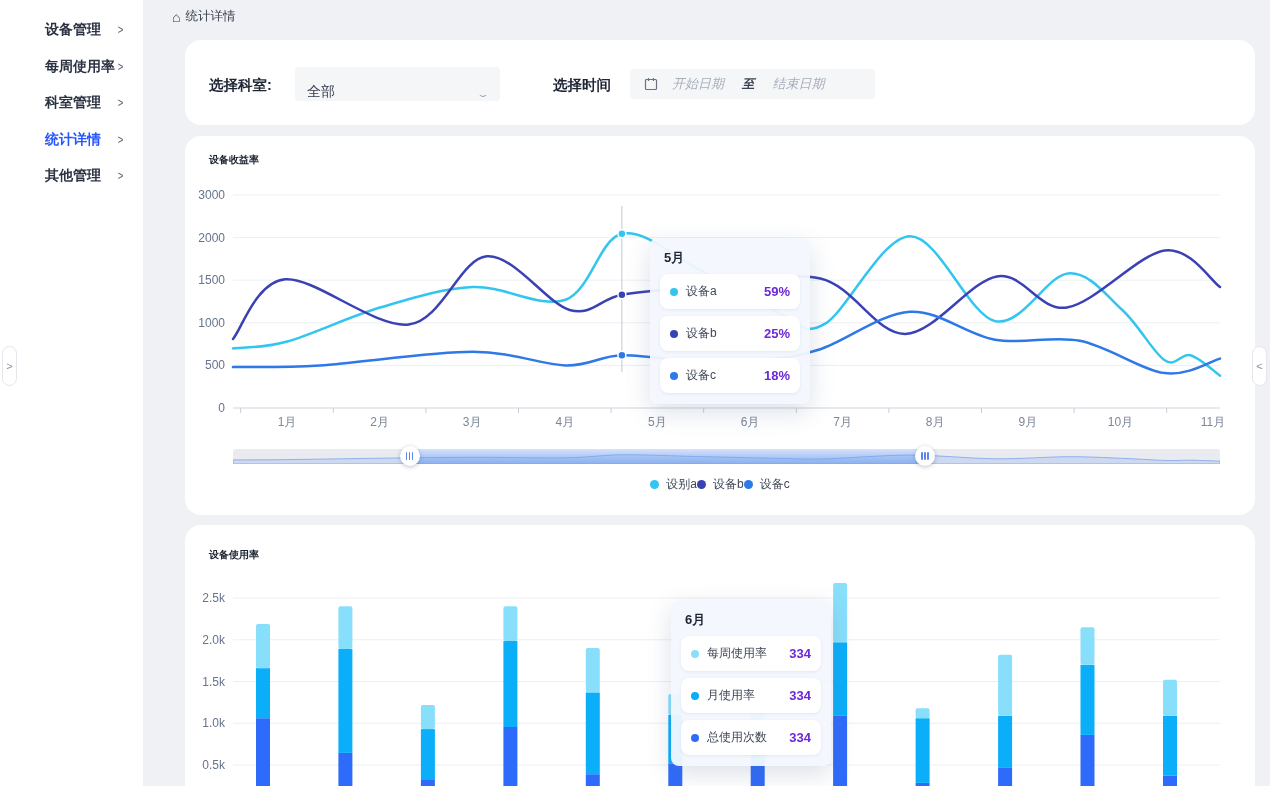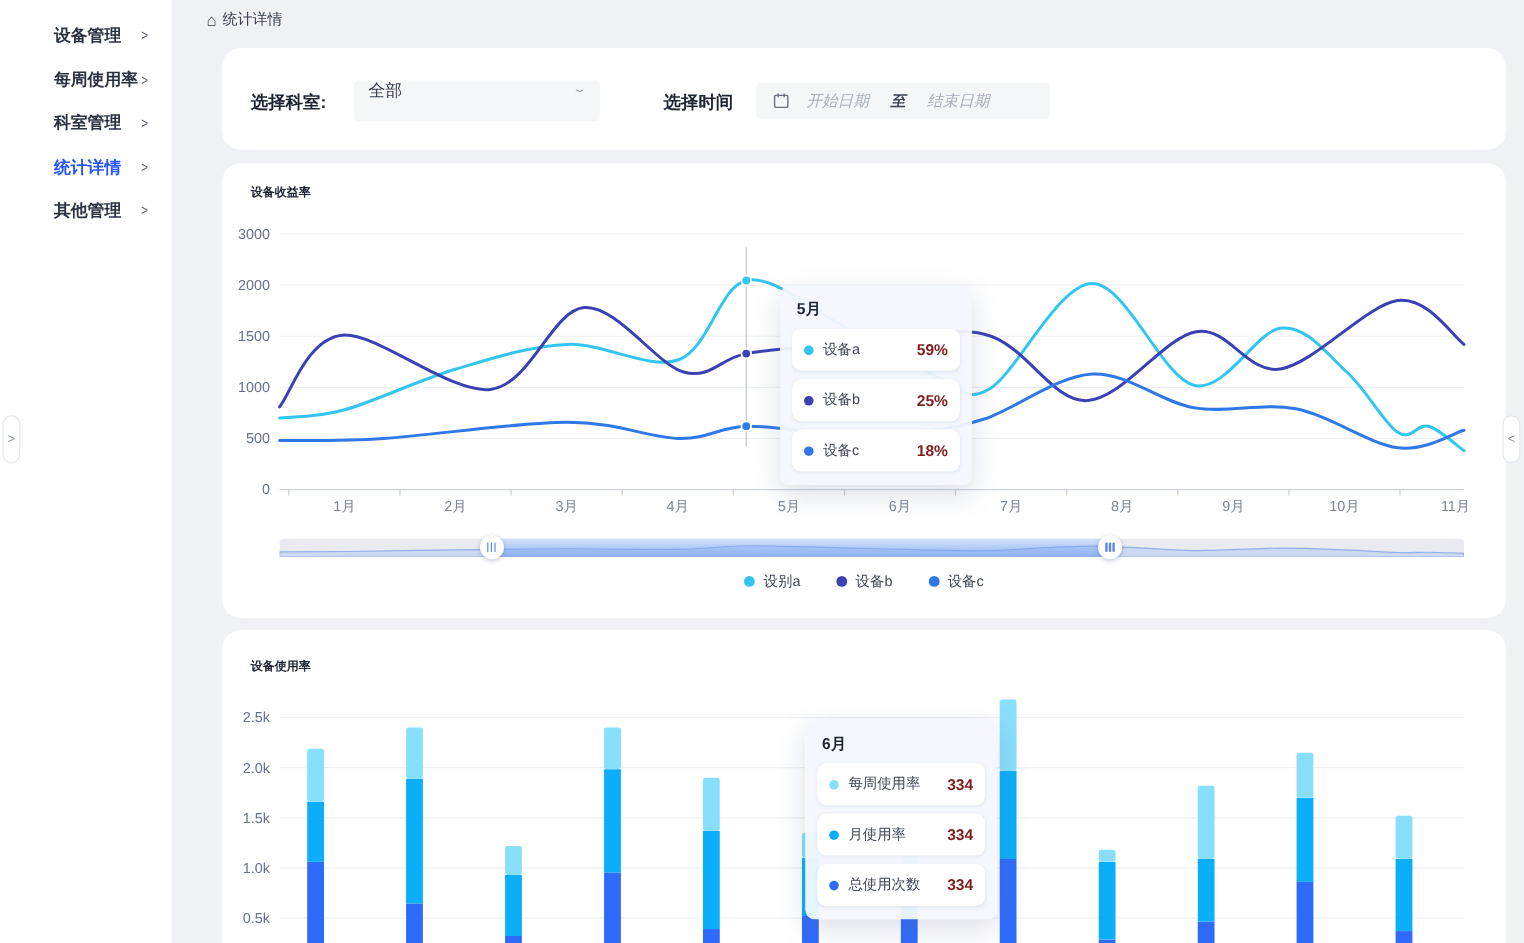--- a/index.html
+++ b/index.html
@@ -27,45 +27,45 @@
   .card { position:absolute; background:#ffffff; border-radius:16px; }
   #filter-card { left:185px; top:40px; width:1070px; height:85px; }
   #card1 { left:185px; top:136px; width:1070px; height:379px; }
   #card2 { left:185px; top:525px; width:1070px; height:300px; }
   .chart-title { position:absolute; left:24px; font-size:10px; font-weight:700; color:#1c2331; }
   
   .f-label { position:absolute; font-size:14.5px; font-weight:700; color:#1d2433; }
   #dept-label { left:24px; top:36px; }
   #time-label { left:368px; top:36px; }
   .select-box { position:absolute; left:110px; top:27px; width:205px; height:34px;
-    background:#f5f6f8; border-radius:4px; display:flex; align-items:flex-start;
+    background:#f5f6f8; border-radius:4px; display:flex; align-items:flex-end;
     padding:0 12px; font-size:14px; color:#343b4c; cursor:pointer; }
   .select-box .sel-chev { margin-left:auto; color:#9aa1af; font-size:12px; transform:scaleY(.7) scaleX(1.4); }
   .range-box { position:absolute; left:445px; top:29px; width:245px; height:30px;
     background:#f5f6f8; border-radius:4px; display:flex; align-items:center;
     padding:0 14px; font-size:13px; cursor:pointer;font-style:italic; }
   .range-box .ph { color:#a7aebb; }
   .range-box .to { color:#3a4152; margin:0 18px; font-weight:700; font-size:12.5px; }
   .cal-ic { margin-right:14px; display:inline-flex; }
   
   .plot-svg { position:absolute; left:0; top:0; }
   
   .legend { position:absolute; left:0; right:0; top:340px; display:flex;
-    justify-content:center; gap:30px; }
+    justify-content:center; }
   .legend-item { display:flex; align-items:center; gap:7px; font-size:12px; color:#3e4657; cursor:pointer; }
   .dot { width:9px; height:9px; border-radius:50%; flex:none; }
   
   .tooltip { position:absolute; background:rgba(243,247,253,0.95); border-radius:8px;
     box-shadow:0 8px 24px rgba(80,100,140,.20); padding:8px 10px 11px; z-index:5; }
   .tt-title { font-size:13px; font-weight:700; color:#1d2433; margin:3px 0 2px 4px; }
   .tt-row { width:140px; background:#ffffff; border-radius:8px; display:flex; align-items:center;
     padding:9px 10px; margin-top:7px; box-shadow:0 1px 3px rgba(120,140,170,.14);
     font-size:12px; color:#3e4657;text-align:center; }
   .tt-row .dot { margin-right:8px; width:8px; height:8px; }
-  .tt-row .val { margin-left:auto; font-weight:700; color:#7f1d1d; font-size:13px; }
+  .tt-row .val { margin-left:auto; font-weight:700; color:#6d28d9; font-size:13px; }
   
   .slider { position:absolute; left:48px; top:313px; width:987px; height:15px; }
   .slider-track { position:absolute; inset:0; background:#e9ebf1; border-radius:3px; }
   .slider-sel { position:absolute; top:0; bottom:0; background:linear-gradient(#d5e2fb,#8db3f2); }
   .slider svg { position:absolute; inset:0; }
   .handle { position:absolute; top:-3px; width:20px; height:20px; background:#fff; border-radius:50%;
     box-shadow:0 1px 4px rgba(60,80,120,.35); display:flex; align-items:center;
     justify-content:center; gap:1.5px; cursor:ew-resize; z-index:3; }
   .handle i { width:1.5px; height:8px; background:#5b86ea; border-radius:1px; }
   

